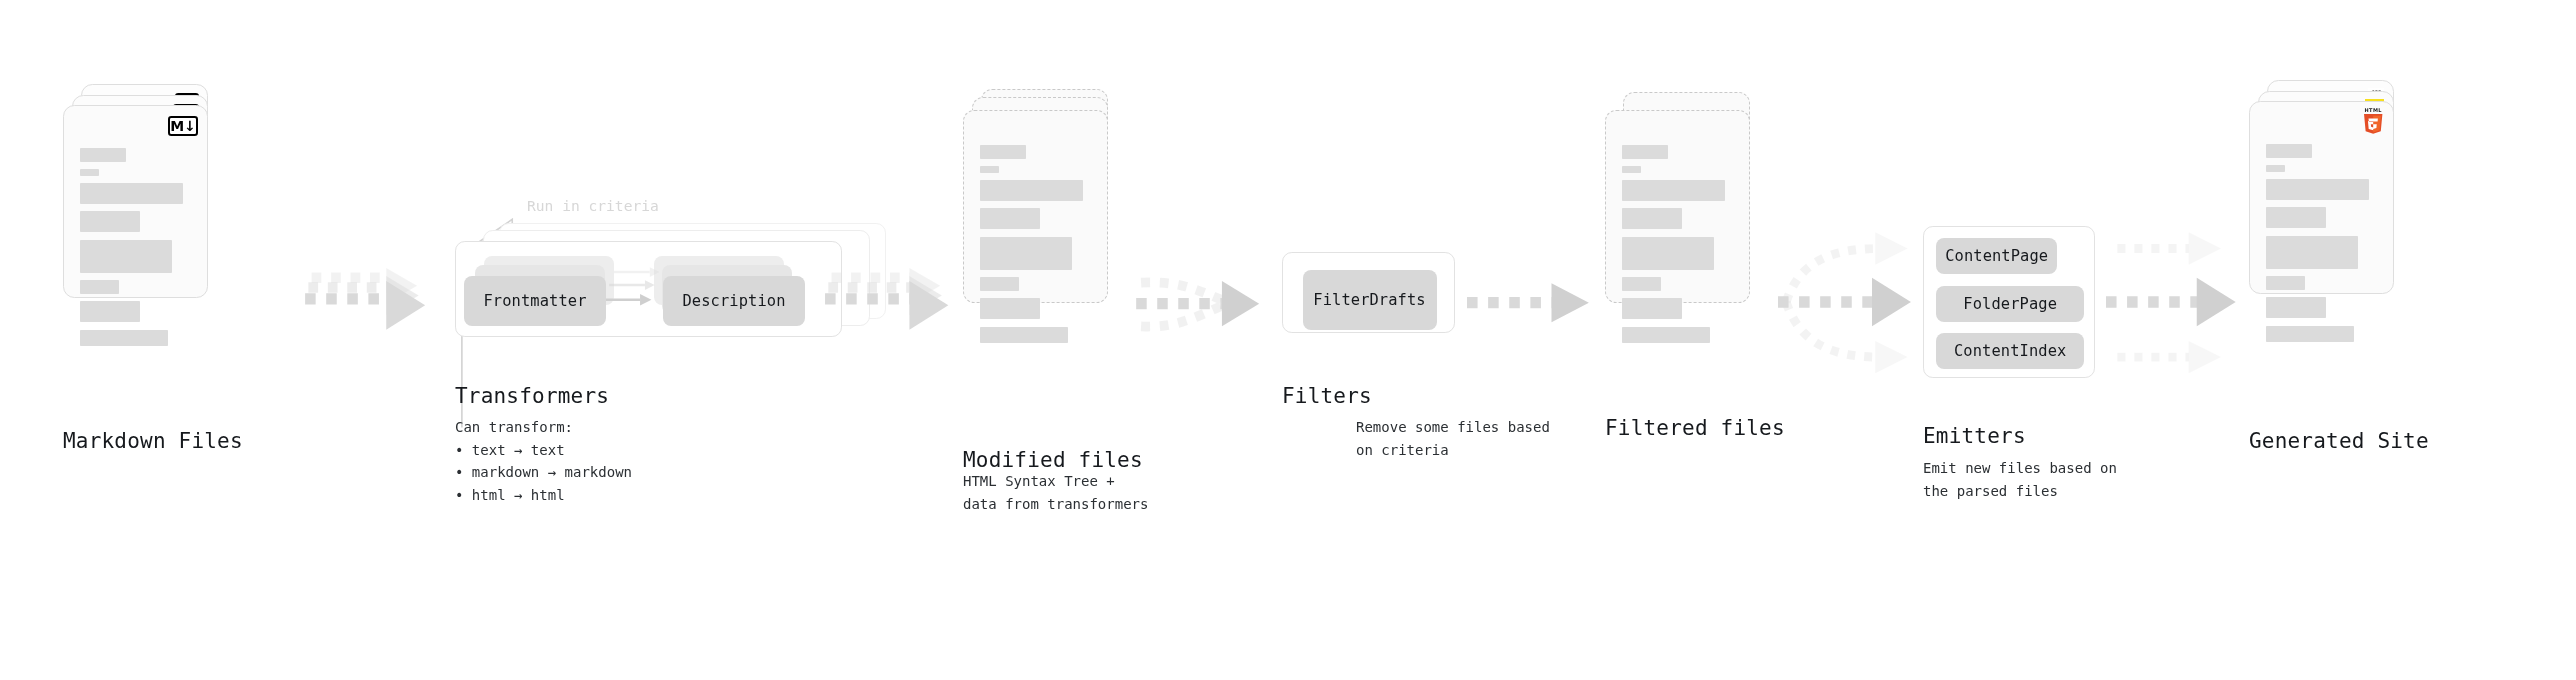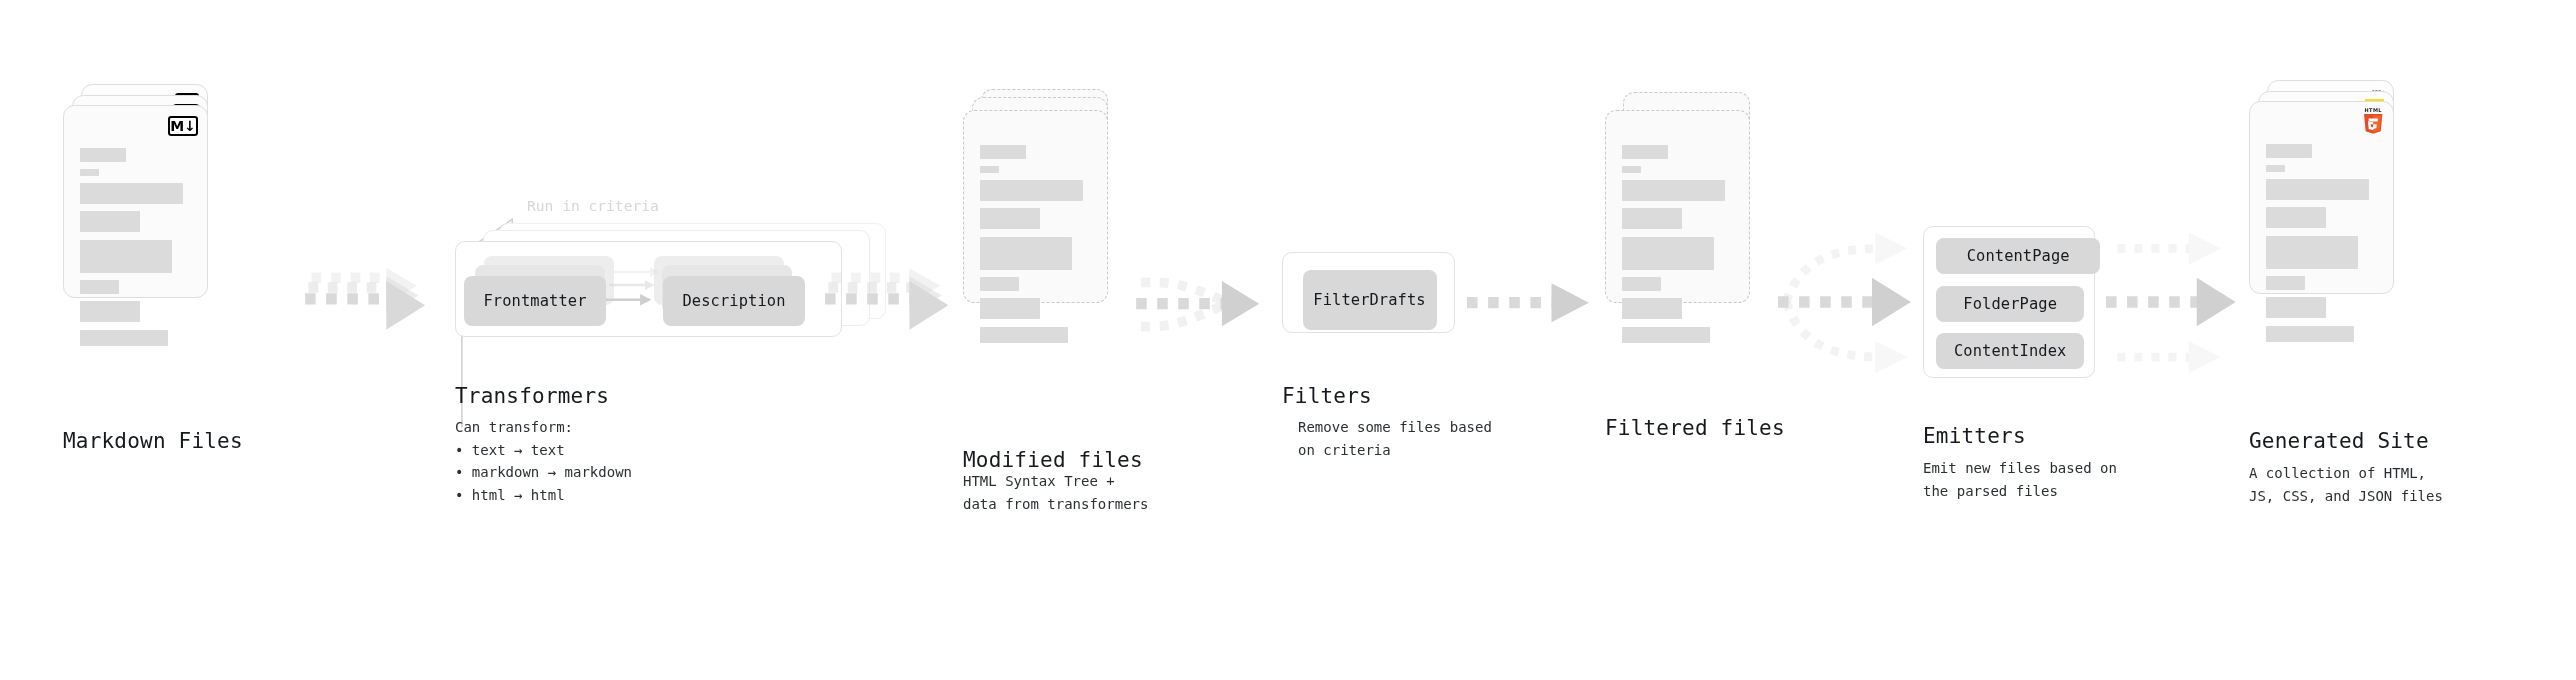--- a/index.html
+++ b/index.html
@@ -284,21 +284,21 @@
     </g>
   </svg>
 
   <div class="stage" style="left:0;width:1625px">
     <div class="pbox" style="left:1282px;top:252px;width:173px;height:81px">
       <div class="chip" style="left:19.5px;top:17px;width:134px;height:60px">
         <span>FilterDrafts</span>
       </div>
     </div>
     <div class="stage-title" style="left:1282px;top:384px">Filters</div>
-    <div class="stage-desc" style="left:1298px;top:416px">Remove some files based
+    <div class="stage-desc" style="left:1356px;top:416px">Remove some files based
 on criteria</div>
   </div>
 
   <svg class="abs-svg" style="left:1467px;top:283px" width="130" height="49" viewBox="0 0 160 60">
     <line x1="0" y1="24" x2="110" y2="24" stroke="#d9d9d9" stroke-width="14" stroke-dasharray="13 13"></line>
     <polygon points="104,0 150,24 104,48" fill="#d0d0d0"></polygon>
   </svg>
 
   <div class="stage" style="left:0;width:1869px">
     <div class="doc-stack" style="left:1605px;top:89px;width:179px;height:130px">
@@ -329,21 +329,21 @@
       <polygon points="120,138 160,158 120,178" fill="#ededed"></polygon>
     </g>
     <g>
       <line x1="0" y1="90" x2="122" y2="90" stroke="#d9d9d9" stroke-width="14" stroke-dasharray="13 13"></line>
       <polygon points="116,60 164,90 116,120" fill="#d0d0d0"></polygon>
     </g>
   </svg>
 
   <div class="stage" style="left:0;width:2194px">
     <div class="pbox" style="left:1923px;top:226px;width:172px;height:152px">
-      <div class="chip" style="left:12.2px;top:11.4px;width:164px;height:36px">
+      <div class="chip" style="left:12.2px;top:11.4px;width:121px;height:36px">
         <span>ContentPage</span>
       </div>
       <div class="chip" style="left:12.2px;top:59px;width:148px;height:36px">
         <span>FolderPage</span>
       </div>
       <div class="chip" style="left:12.2px;top:106px;width:148px;height:36px">
         <span>ContentIndex</span>
       </div>
     </div>
     <div class="stage-title" style="left:1923px;top:424px">Emitters</div>
@@ -397,18 +397,16 @@
           <div class="doc-line" style="width:60px;height:21px"></div>
           <div class="doc-line" style="width:92px;height:33px"></div>
           <div class="doc-line" style="width:39px;height:14px"></div>
           <div class="doc-line" style="width:60px;height:21px"></div>
           <div class="doc-line" style="width:88px;height:16.3px"></div>
         </div>
       </div>
     </div>
 
     <div class="stage-title" style="left:2249px;top:429px">Generated Site</div>
-    <div class="stage-desc" style="left:2249px;top:462px">A collection of HTML,
-JS, CSS, and JSON files</div>
   </div>
 
 </div>
 
 
 </body></html>

